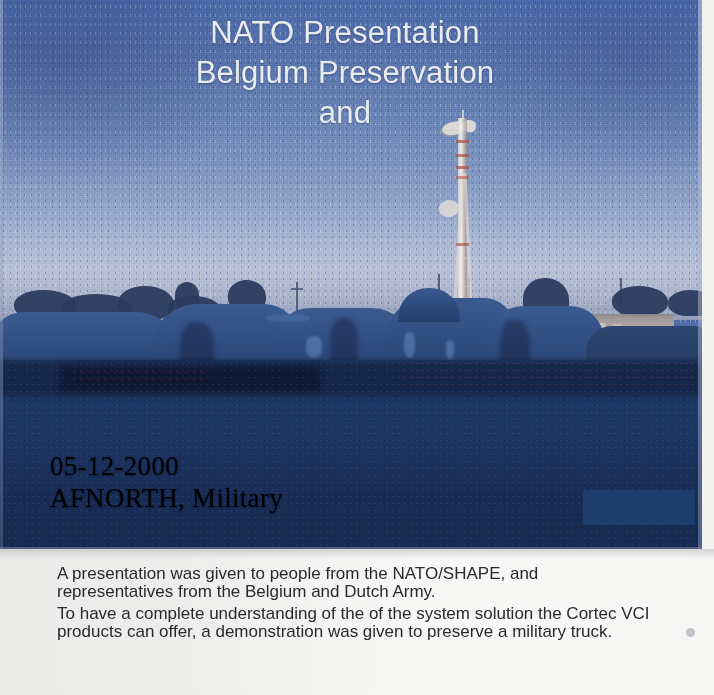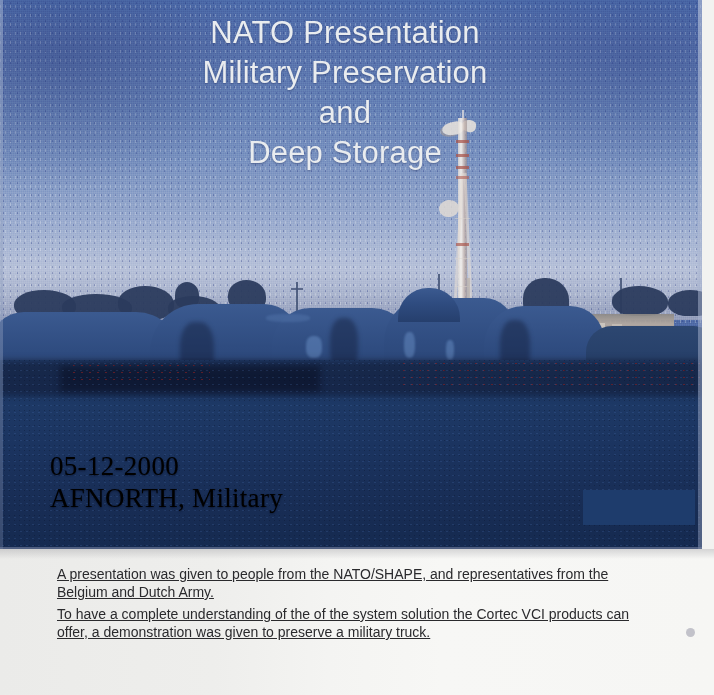--- a/index.html
+++ b/index.html
@@ -326,24 +326,23 @@
     position: absolute;
     left: 0; top: 0; right: 0;
     height: 10px;
     background: linear-gradient(to bottom, rgba(150,150,155,.35), rgba(150,150,155,0));
   }
   .para {
     position: absolute;
     left: 57px;
     width: 596px;
     font-family: "Liberation Sans", sans-serif;
-    font-size: 14px;
+    font-size: 17px;
     line-height: 18px;
     color: #2a2a2d;
-    text-decoration: underline;
   }
   .para.p1 { top: 16px; }
   .para.p2 { top: 56px; }
 
   .dot-artifact {
     position: absolute;
     left: 686px;
     top: 628px;
     width: 9px;
     height: 9px;
@@ -436,23 +435,22 @@
     </div>
 
     <div class="redacted-box"></div>
 
     <div class="edge-left"></div>
     <div class="edge-right"></div>
     <div class="edge-bottom"></div>
 
     <div class="title-block">
       <div class="title-line">NATO Presentation</div>
-      <div class="title-line">Military Preservation</div>
+      <div class="title-line">Belgium Preservation</div>
       <div class="title-line">and</div>
-      <div class="title-line">Deep Storage</div>
     </div>
 
     <div class="caption-block">
       <div class="caption-line">05-12-2000</div>
       <div class="caption-line">AFNORTH, Military</div>
     </div>
 
   </div>
 
   <div class="body-area">

